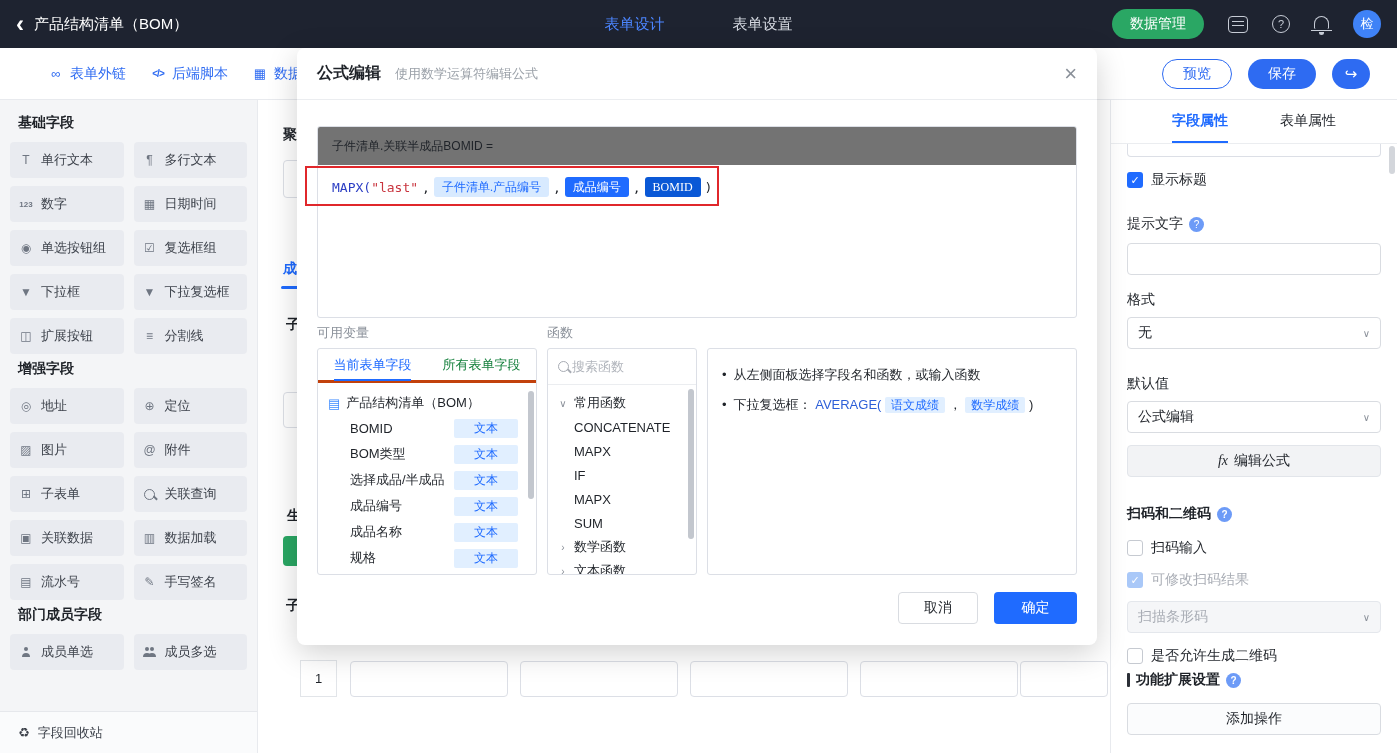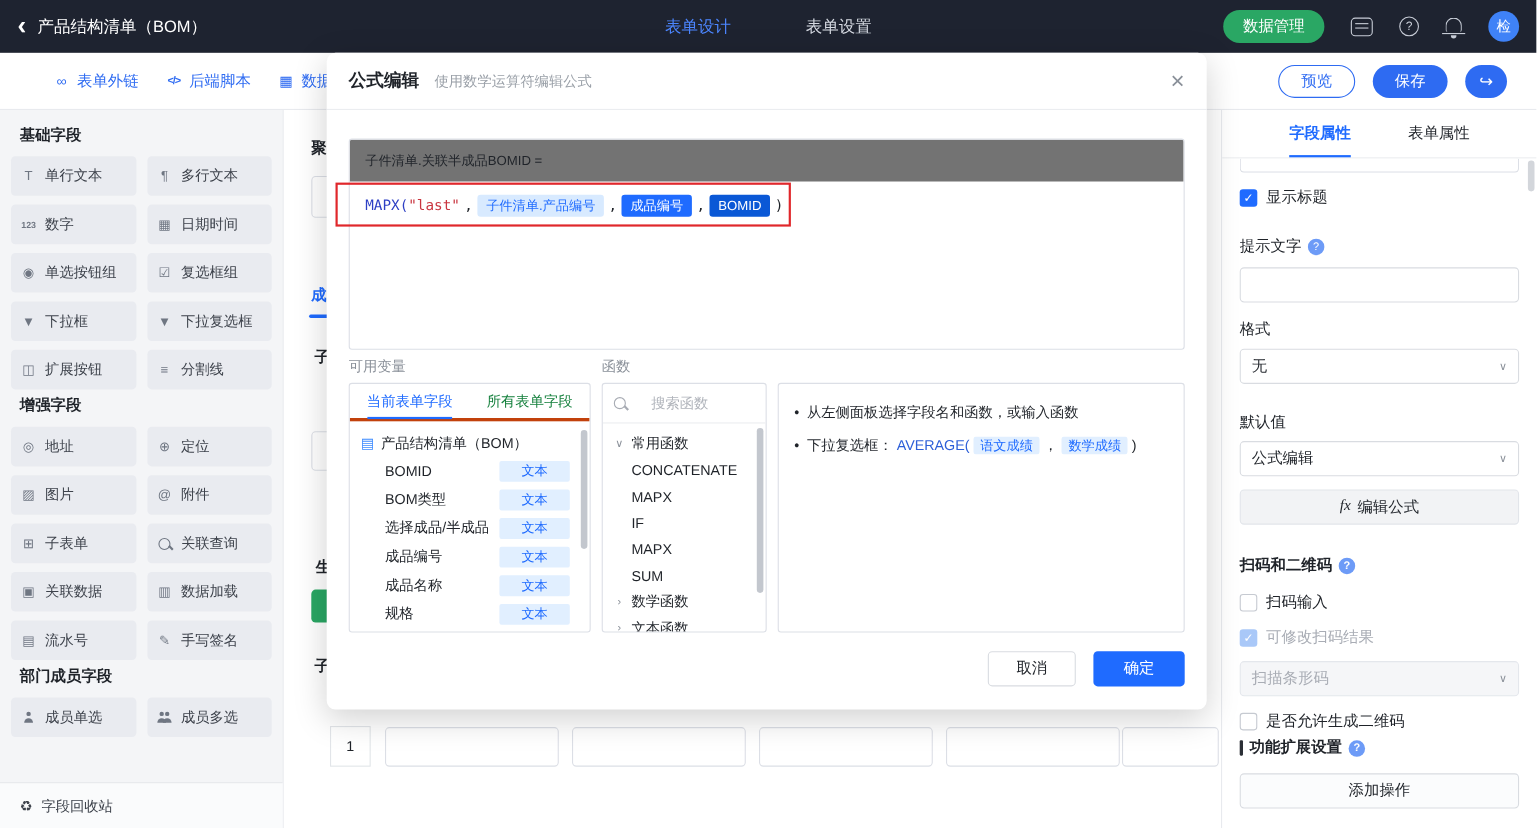--- a/index.html
+++ b/index.html
@@ -92,41 +92,41 @@
   .m-head{height:52px;display:flex;align-items:center;padding:0 20px;border-bottom:1px solid #ebedf0}
   .m-title{font-size:16px;font-weight:700}
   .m-sub{font-size:13px;color:#9aa0a8;margin-left:14px}
   .m-close{margin-left:auto;font-size:22px;color:#8a9099;cursor:pointer;line-height:1}
   .f-box{position:absolute;left:20px;top:78px;width:760px;height:192px;border:1px solid #dcdfe6;border-radius:3px;overflow:hidden}
   .f-strip{height:38px;background:#737373;display:flex;align-items:center;padding:0 14px;font-size:12px;color:#1f2329}
   .f-body{padding:12px 14px;font-family:"DejaVu Sans Mono","Liberation Mono",monospace;font-size:13px;display:flex;align-items:center;flex-wrap:wrap;cursor:text}
   .tok-fn{color:#2d3fc4}
   .tok-str{color:#c9353f}
   .tok-p{color:#1f2329;margin:0 4px}
-  .tag{display:inline-block;padding:3px 8px;border-radius:3px;font-size:12px;font-family:Liberation Sans, sans-serif;line-height:1.2;cursor:pointer}
+  .tag{display:inline-block;padding:3px 8px;border-radius:3px;font-size:12px;font-family:Liberation Serif, serif;line-height:1.2;cursor:pointer}
   .tag.light{background:#d8eaff;color:#1f6bff}
   .tag.solid{background:#1f6bff;color:#fff}
   .tag.solid2{background:#0a58d6;color:#fff}
   .red-annot{position:absolute;left:8px;top:118px;width:414px;height:40px;border:2px solid #e0272b;pointer-events:none;z-index:3}
   .pane-lbl{position:absolute;font-size:13px;color:#8a9099}
   .pane{position:absolute;top:300px;height:227px;border:1px solid #dcdfe6;border-radius:3px;overflow:hidden;background:#fff}
   .vars{left:20px;width:220px}
   .funcs{left:250px;width:150px}
   .helpp{left:410px;width:370px;padding:16px 14px;font-size:13px;line-height:1.55}
   .v-tabs{height:34px;display:flex;border-bottom:3px solid #c2410c;font-size:13px}
   .v-tab{flex:1;display:flex;align-items:center;justify-content:center;cursor:pointer;position:relative;color:#15803d}
   .v-tab.active{color:#1f6bff}
   .v-tab.active::after{content:"";position:absolute;left:16px;right:16px;bottom:-1px;height:2px;background:#1f6bff}
   .v-tree{padding:8px 6px 0 10px;position:relative}
   .v-root{display:flex;align-items:center;gap:6px;font-size:13px;height:24px}
   .doc-ic{color:#3f8cff;font-size:13px}
   .v-item{display:flex;align-items:center;height:26px;padding-left:22px;padding-right:12px;font-size:13px;justify-content:space-between;cursor:pointer}
   .t-tag{background:#e1efff;color:#1f6bff;font-size:12px;padding:1px 20px;border-radius:2px}
   .v-scroll{position:absolute;right:2px;top:42px;width:6px;height:108px;background:#c3c7ce;border-radius:3px;cursor:pointer}
-  .f-search{height:36px;border-bottom:1px solid #ebedf0;display:flex;align-items:center;gap:23px;padding:0 10px;color:#b0b4bb;font-size:13px;cursor:text}
+  .f-search{height:36px;border-bottom:1px solid #ebedf0;display:flex;align-items:center;gap:3px;padding:0 10px;color:#b0b4bb;font-size:13px;cursor:text}
   .fn-tree{padding:6px 4px 0 10px;font-size:13px}
   .fn-group{display:flex;align-items:center;gap:6px;height:24px;cursor:pointer;color:#1f2329}
   .fn-chev{color:#8a9099;font-size:10px;width:10px;text-align:center}
   .fn-item{height:24px;display:flex;align-items:center;padding-left:16px;cursor:pointer;color:#1f2329}
   .f-scroll{position:absolute;right:2px;top:40px;width:6px;height:150px;background:#c3c7ce;border-radius:3px;cursor:pointer}
   .h-line{display:flex;gap:7px;margin-bottom:10px;align-items:flex-start;flex-wrap:wrap}
   .h-b{flex:none}
   .h-fn{color:#2d5fd8}
   .h-tag{background:#e1efff;color:#1f6bff;padding:1px 6px;border-radius:2px;font-size:12px}
   .m-foot{position:absolute;right:20px;bottom:21px;display:flex;gap:16px}

